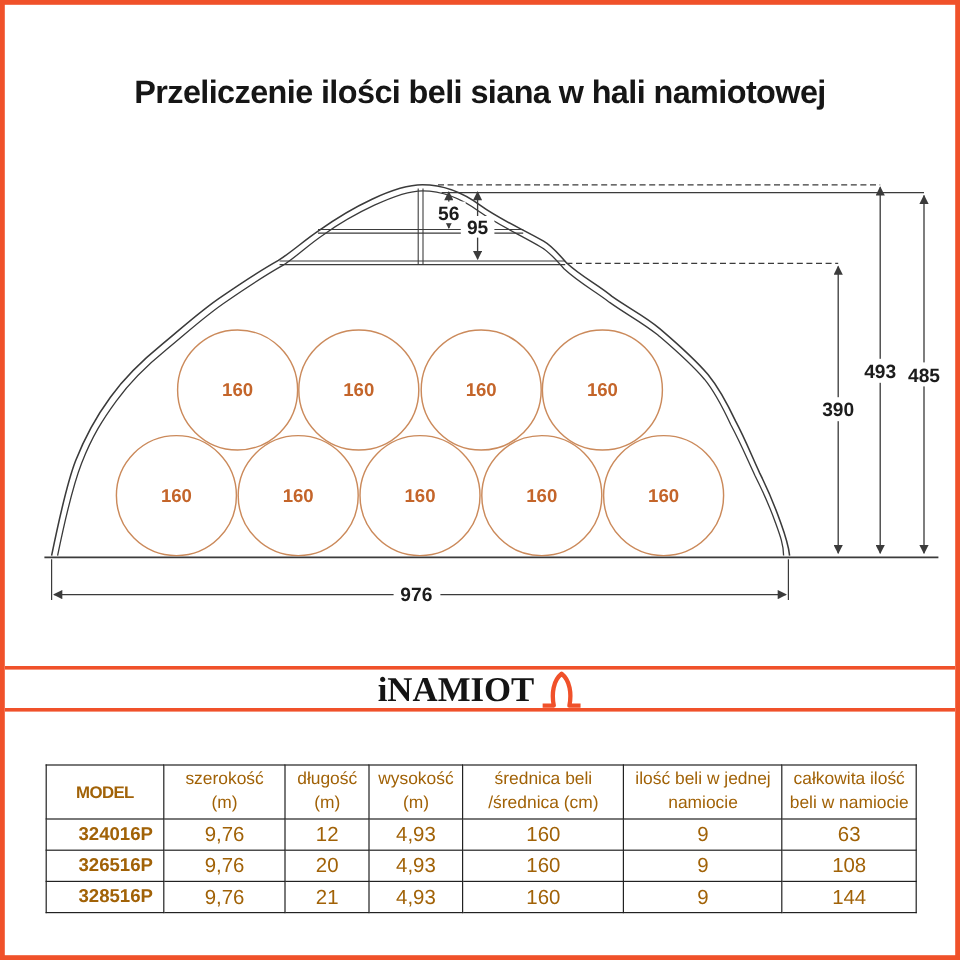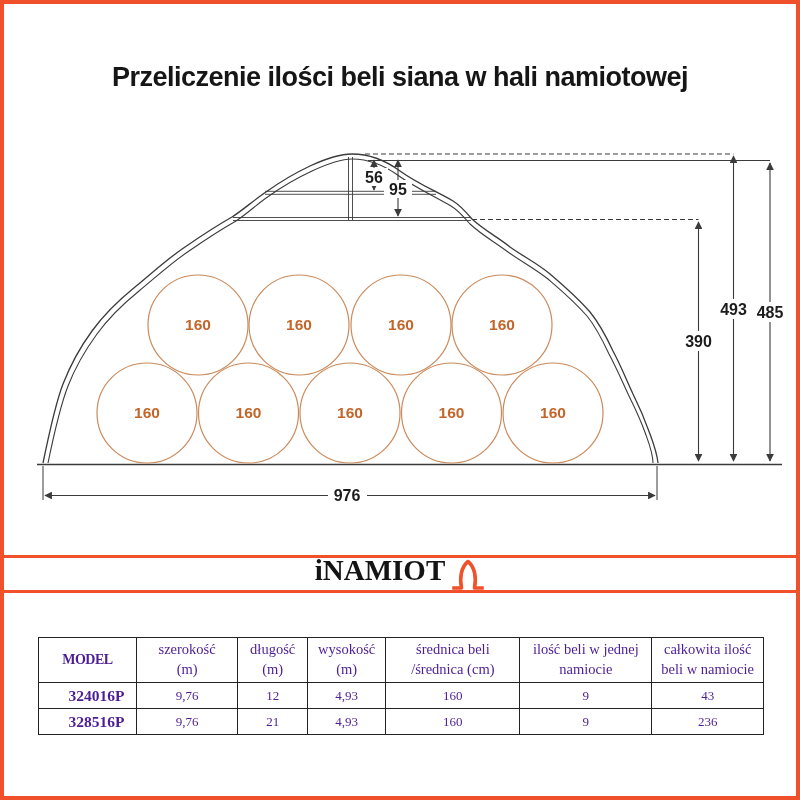--- a/index.html
+++ b/index.html
@@ -11,39 +11,39 @@
   .title{
     position:absolute;top:58px;left:0;width:100%;text-align:center;
     font-size:27px;font-weight:700;letter-spacing:-0.5px;color:#161616;
   }
   #drawing{position:absolute;top:0;left:-4px;width:800px;height:545px;}
   .divider{position:absolute;left:0;width:100%;height:3px;background:#F0512A;}
   .divider.top{top:551px;}
   .divider.bottom{top:586px;}
   .logo-row{
     position:absolute;top:552px;left:0;width:100%;height:36px;
-    display:flex;align-items:flex-start;justify-content:center;gap:6px;
+    display:flex;align-items:flex-end;justify-content:center;gap:6px;
   }
   .logo-text{
     font-family:"Liberation Serif",serif;font-weight:700;font-size:29px;
     color:#141414;letter-spacing:0px;line-height:1;padding-bottom:2px;
   }
   .logo-icon{display:block;}
   table.spec{
     position:absolute;left:34px;top:633px;width:726px;
     border-collapse:collapse;table-layout:fixed;
-    font-family:Liberation Serif, serif;color:#4c1d95;
+    font-family:Liberation Sans, sans-serif;color:#a16207;
   }
   table.spec td,table.spec th{
     border:1.6px solid #222;text-align:center;vertical-align:middle;
     padding:0 2px;overflow:hidden;white-space:nowrap;
   }
   table.spec th{font-weight:400;font-size:14.5px;height:44px;line-height:1.35;}
   table.spec th.model{font-weight:700;font-size:14px;letter-spacing:-0.5px;}
-  table.spec td{font-size:13px;height:25px;font-weight:400;}
+  table.spec td{font-size:17px;height:25px;font-weight:400;}
   table.spec td.model{font-weight:700;font-size:15.5px;padding-left:20px;}
   .hdr2{display:block;}
 </style>
 </head>
 <body>
 
 <div id="page">
 
   <div class="title">Przeliczenie ilości beli siana w hali namiotowej</div>
 
@@ -186,27 +186,36 @@
             <span class="hdr2">beli w namiocie</span>
           </th>
       </tr>
       <tr>
         <td class="model">324016P</td>
         <td>9,76</td>
         <td>12</td>
         <td>4,93</td>
         <td>160</td>
         <td>9</td>
-        <td>43</td>
+        <td>63</td>
+      </tr>
+      <tr>
+        <td class="model">326516P</td>
+        <td>9,76</td>
+        <td>20</td>
+        <td>4,93</td>
+        <td>160</td>
+        <td>9</td>
+        <td>108</td>
       </tr>
       <tr>
         <td class="model">328516P</td>
         <td>9,76</td>
         <td>21</td>
         <td>4,93</td>
         <td>160</td>
         <td>9</td>
-        <td>236</td>
+        <td>144</td>
       </tr>
     </tbody>
   </table>
 
 </div>
 
 </body></html>

